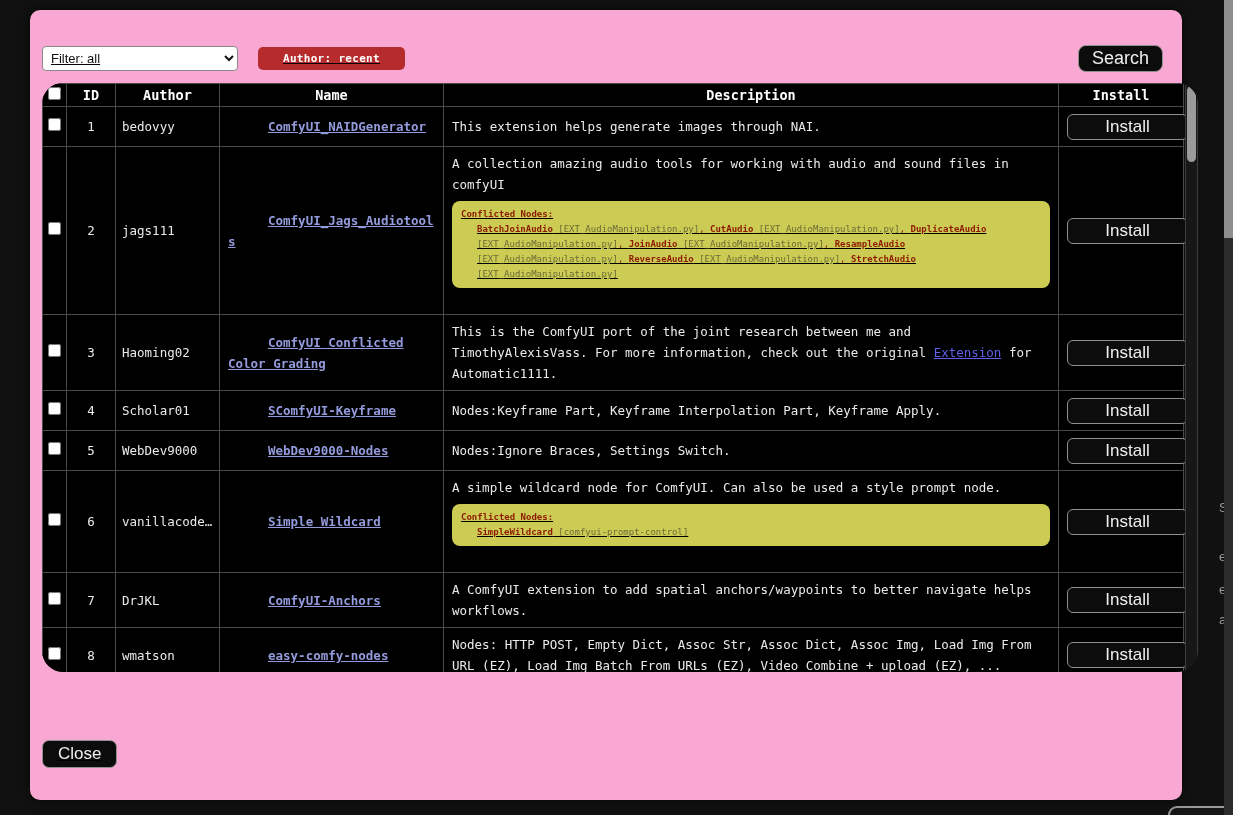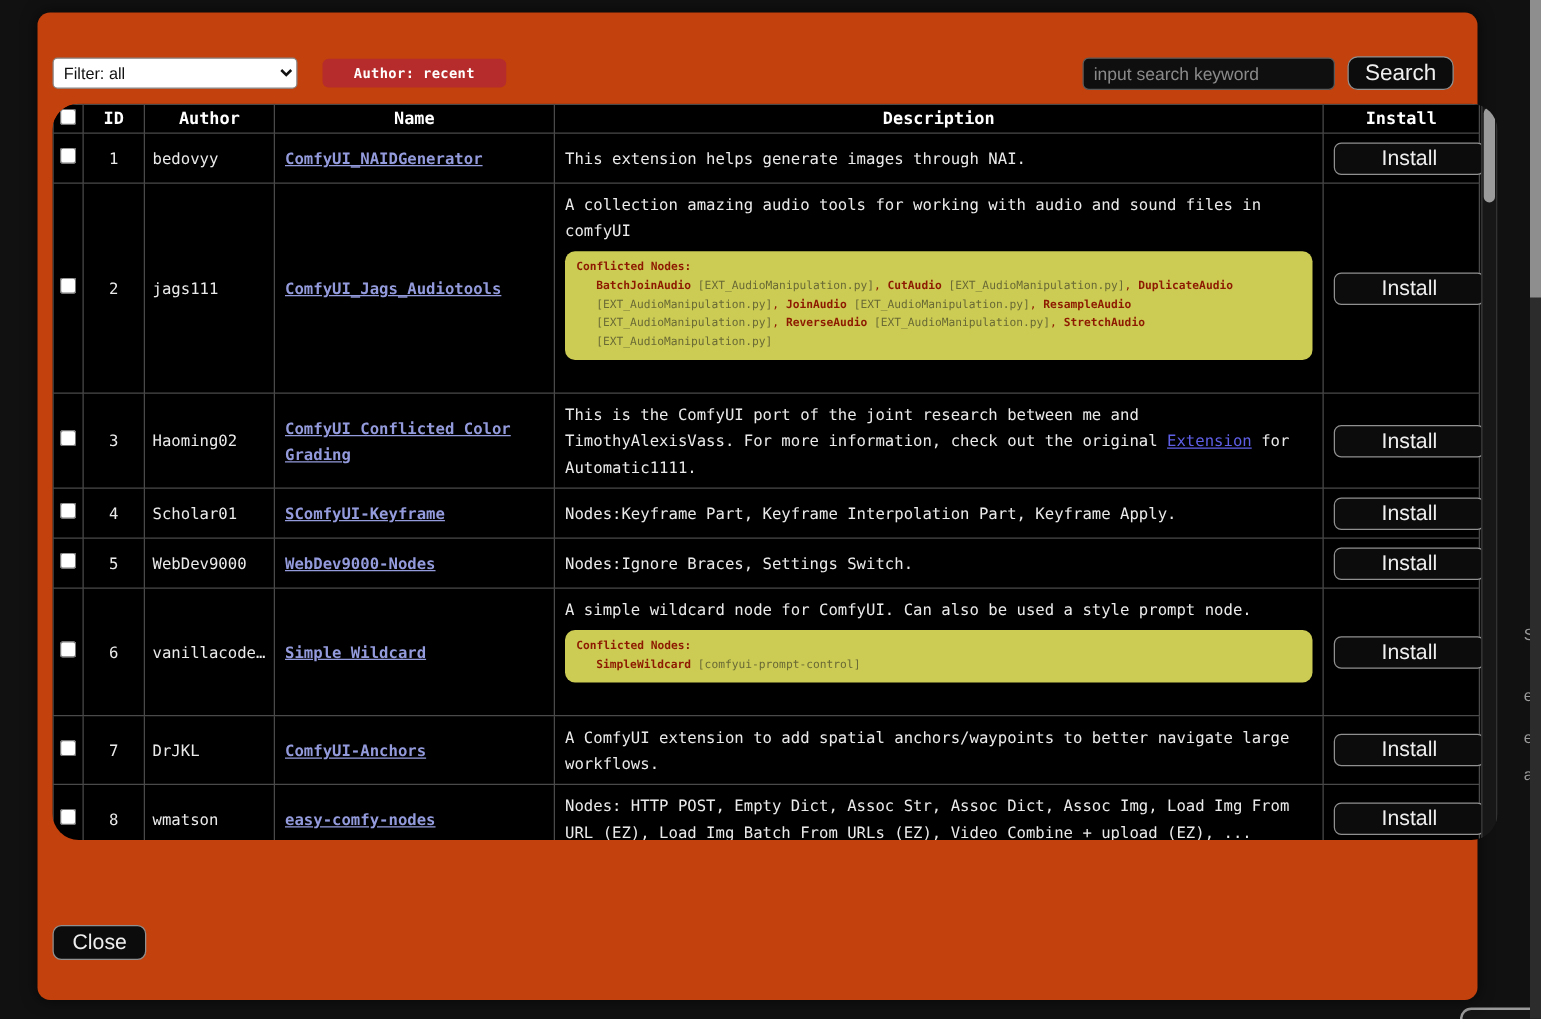--- a/index.html
+++ b/index.html
@@ -8,23 +8,24 @@
     background: #111111;
     overflow: hidden;
     font-family: "DejaVu Sans Mono", monospace;
   }
   a { cursor: pointer; }
 
   
   .modal {
     position: absolute; left: 30px; top: 10px;
     width: 1152px; height: 790px;
-    background: #c2410c;
+    background: #f9a8d4;
     border-radius: 10px;
     box-shadow: 0 0 12px rgba(0,0,0,.6);
+    text-decoration: underline;
   }
 
   
   .toolbar {
     display: flex; align-items: center;
     padding: 35px 19px 11px 12px;
   }
   .filter-select {
     width: 196px; height: 25px;
     border-radius: 4px;
@@ -97,20 +98,21 @@
   }
   input[type=checkbox] { width: 13px; height: 13px; accent-color: #666; }
   .c-check { text-align: center; padding: 2px; }
   .c-id { text-align: center; padding: 4px 2px; }
   .c-author { padding: 9px 6px; white-space: nowrap; overflow: hidden; }
   .c-name { padding: 4px 8px; }
   .c-name a {
     color: var(--name-link, #949bdc);
     font-weight: bold;
     text-decoration: underline;
+    margin-left: 40px;
   }
   .c-install { text-align: center; }
   .desc-link {
     color: var(--desc-link, #5f5fe8);
     text-decoration: underline;
   }
 
   
   .conflict {
     background: var(--conflict-bg, #cccc55);
@@ -185,21 +187,20 @@
 </div>
 
 <div class="modal">
 
   <div class="toolbar">
     <select class="filter-select">
       <option>Filter: all</option>
     </select>
     <span class="channel-badge">Author: recent</span>
     <div class="spacer"></div>
-    <input class="search-input" type="text" placeholder="input search keyword" style="">
     <button class="btn search-btn">Search</button>
   </div>
 
   <div class="table-wrap">
     <table>
       <colgroup>
         <col style="width:24px">
           <col style="width:49px">
           <col style="width:104px">
         <col style="width:224px">
@@ -284,21 +285,21 @@
               </div>
             </td>
     <td class="c-install"><button class="btn install-btn">Install</button></td>
   </tr>
           <tr>
     <td class="c-check"><input type="checkbox" style=""></td>
     <td class="c-id">7</td>
     <td class="c-author">DrJKL</td>
     <td class="c-name"><a>ComfyUI-Anchors</a></td>
     <td class="c-desc">
-              <div class="desc-text">A ComfyUI extension to add spatial anchors/waypoints to better navigate large workflows.</div>
+              <div class="desc-text">A ComfyUI extension to add spatial anchors/waypoints to better navigate helps workflows.</div>
             </td>
     <td class="c-install"><button class="btn install-btn">Install</button></td>
   </tr>
           <tr>
     <td class="c-check"><input type="checkbox" style=""></td>
     <td class="c-id">8</td>
     <td class="c-author">wmatson</td>
     <td class="c-name"><a>easy-comfy-nodes</a></td>
     <td class="c-desc">
               <div class="desc-text">Nodes: HTTP POST, Empty Dict, Assoc Str, Assoc Dict, Assoc Img, Load Img From URL (EZ), Load Img Batch From URLs (EZ), Video Combine + upload (EZ), ...</div>

